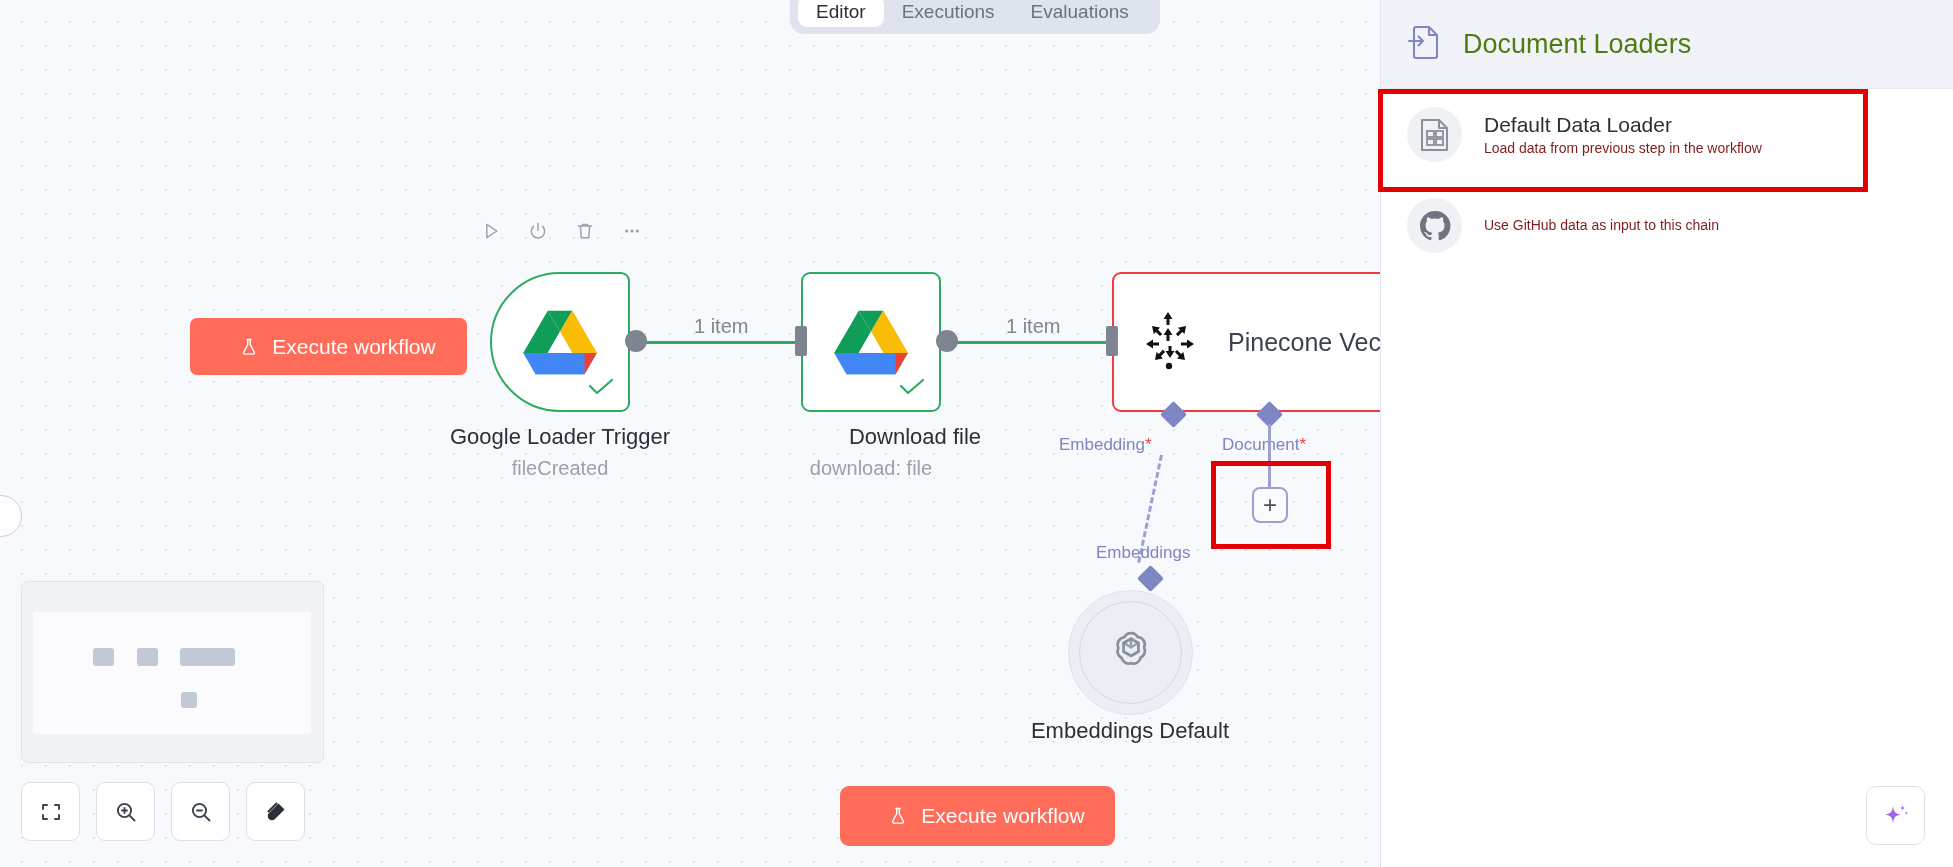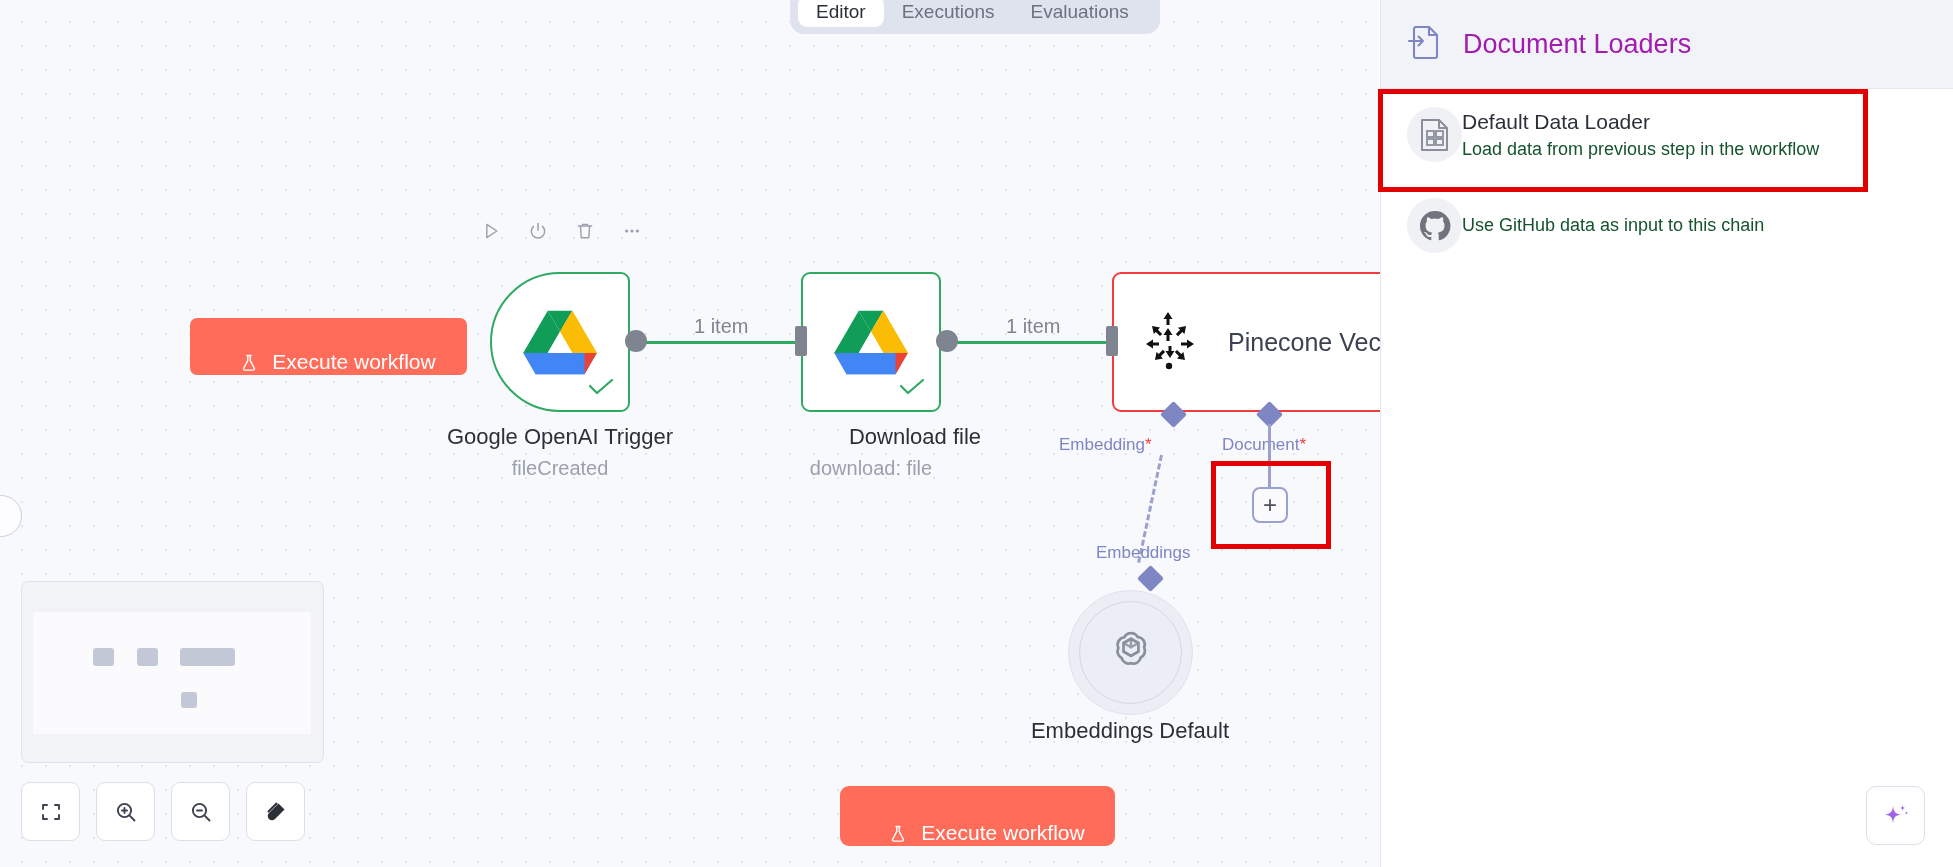--- a/index.html
+++ b/index.html
@@ -68,21 +68,21 @@
   
   .exec-btn {
     position: absolute;
     background: #ff6d5a;
     color: #fff;
     border: none;
     border-radius: 7px;
     font-size: 21px;
     font-family: "Liberation Sans", sans-serif;
     display: flex;
-    align-items: flex-end;
+    align-items: center;
     justify-content: center;
     gap: 13px;
     cursor: pointer;
     white-space: nowrap;
     padding-left: 24px;
   }
   #exec-left  { left: 190px; top: 318px; width: 277px; height: 57px; }
   #exec-bottom{ left: 840px; top: 786px; width: 275px; height: 60px; border-radius: 9px; }
   .flask { width: 20px; height: 22px; flex: 0 0 auto; }
 
@@ -332,47 +332,48 @@
     background: #f2f3f9;
     border-bottom: 1px solid #e6e8f0;
     display: flex;
     align-items: center;
     gap: 22px;
     padding-left: 26px;
     box-sizing: border-box;
   }
   .panel-title {
     font-size: 27px;
-    color: #a21caf;
+    color: #4d7c0f;
     font-weight: 400;
     white-space: nowrap;
   }
   .loader-item {
     display: flex;
     align-items: center;
+    gap: 22px;
     padding: 18px 26px;
     cursor: pointer;
     background: #fff;
   }
   .loader-ico {
     width: 55px; height: 55px;
     border-radius: 50%;
     background: #f0f1f5;
     display: flex; align-items: center; justify-content: center;
     flex: 0 0 auto;
   }
   .loader-name {
     font-size: 21px;
     color: #2b2f38;
     line-height: 1.35;
     white-space: nowrap;
   }
   .loader-desc {
-    font-size: 18px;
-    color: #14532d;
+    font-size: 14px;
+    color: #7f1d1d;
     line-height: 1.35;
     white-space: nowrap;
   }
 </style>
 </head>
 <body>
 
 <div id="app">
 
   <div id="canvas">
@@ -433,21 +434,21 @@
           <path d="M29 52 L43.5 27 L58 52 Z" fill="#ffffff"></path>
         </svg>
       </div>
       <div class="tick">
         <svg width="26" height="18" viewBox="0 0 26 18">
             <path d="M2 8 L9 15 L24 2" fill="none" stroke="#2eaa63" stroke-width="2.2" stroke-linecap="round" stroke-linejoin="round"></path>
           </svg>
       </div>
     </div>
     <div class="dot-out" style="left:625px; top:330px;"></div>
-    <div class="node-title" style="left:440px; top:424px; width:240px;">Google OpenAI Trigger</div>
+    <div class="node-title" style="left:440px; top:424px; width:240px;">Google Loader Trigger</div>
     <div class="node-sub" style="left:440px; top:457px; width:240px;">fileCreated</div>
 
     <div class="node" id="node-download">
       <div class="glyph">
         <svg width="74" height="66" viewBox="0 0 87 78">
           <path d="M29 2 L58 2 L43.5 27 Z" fill="#0f9d58"></path>
           <path d="M58 2 L87 52 L72.5 52 L43.5 27 Z" fill="#fbbc05"></path>
           <path d="M58 2 L43.5 27 L58 52 L87 52 Z" fill="#fbbc05"></path>
           <path d="M29 2 L43.5 27 L29 52 L0 52 Z" fill="#0f9d58"></path>
           <path d="M0 52 L14.5 77 L72.5 77 L87 52 Z" fill="#4285f4"></path>

